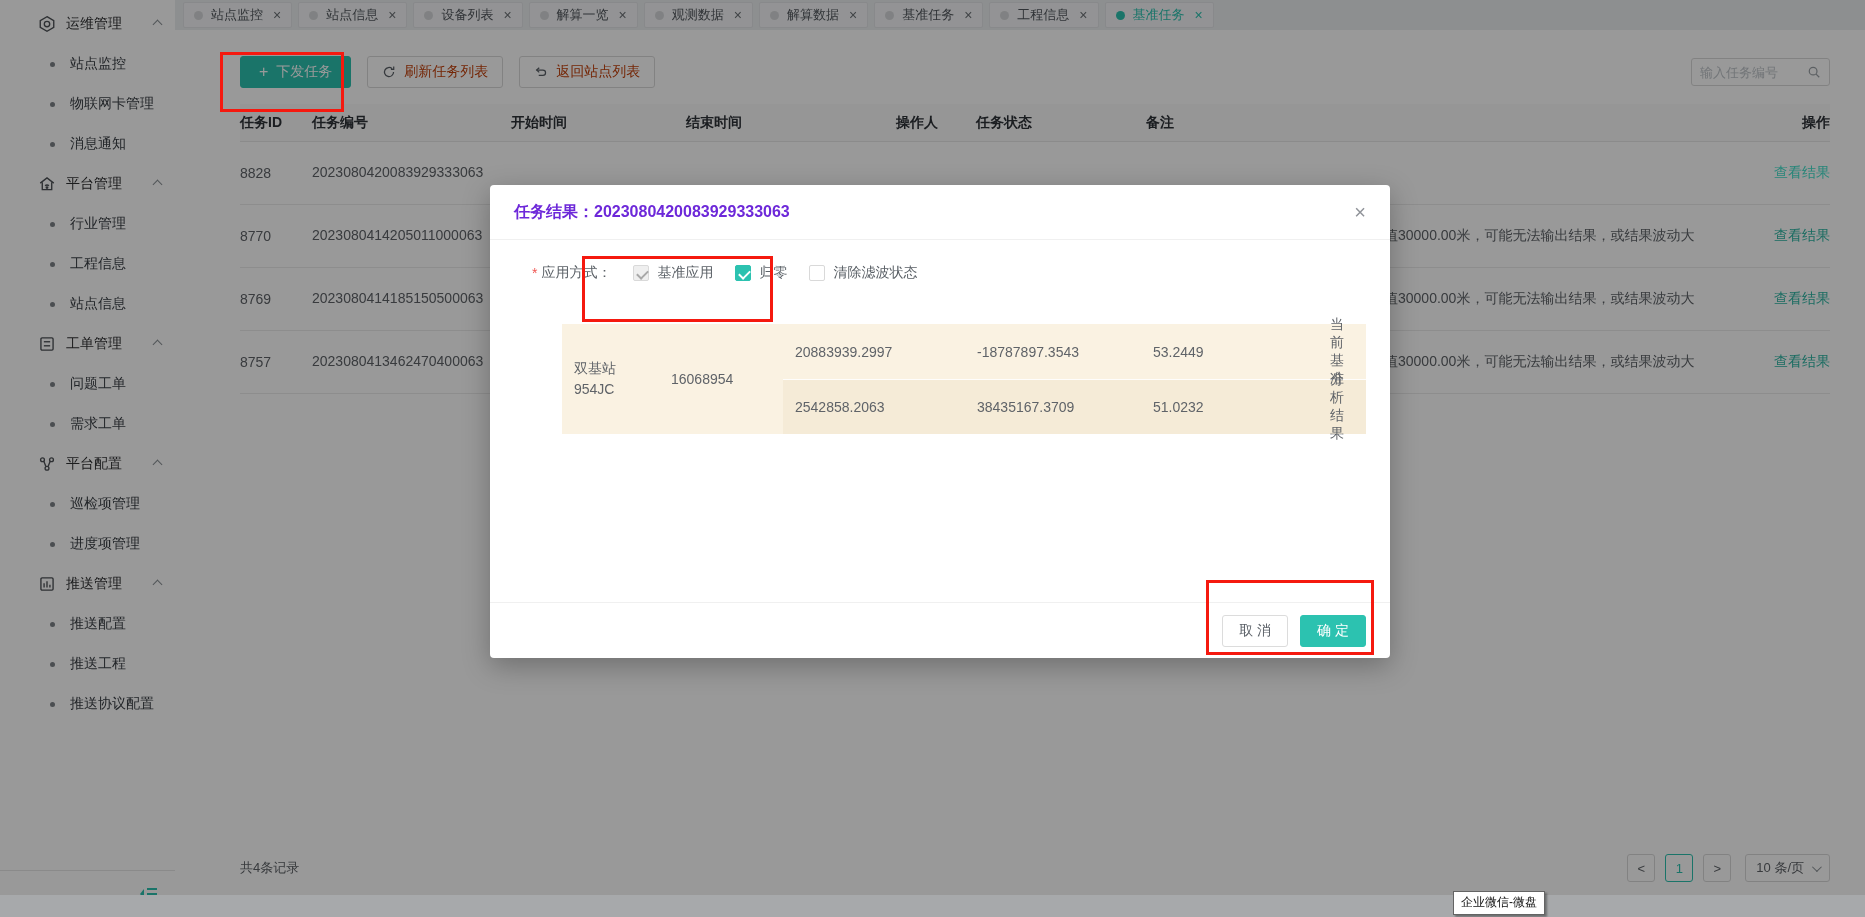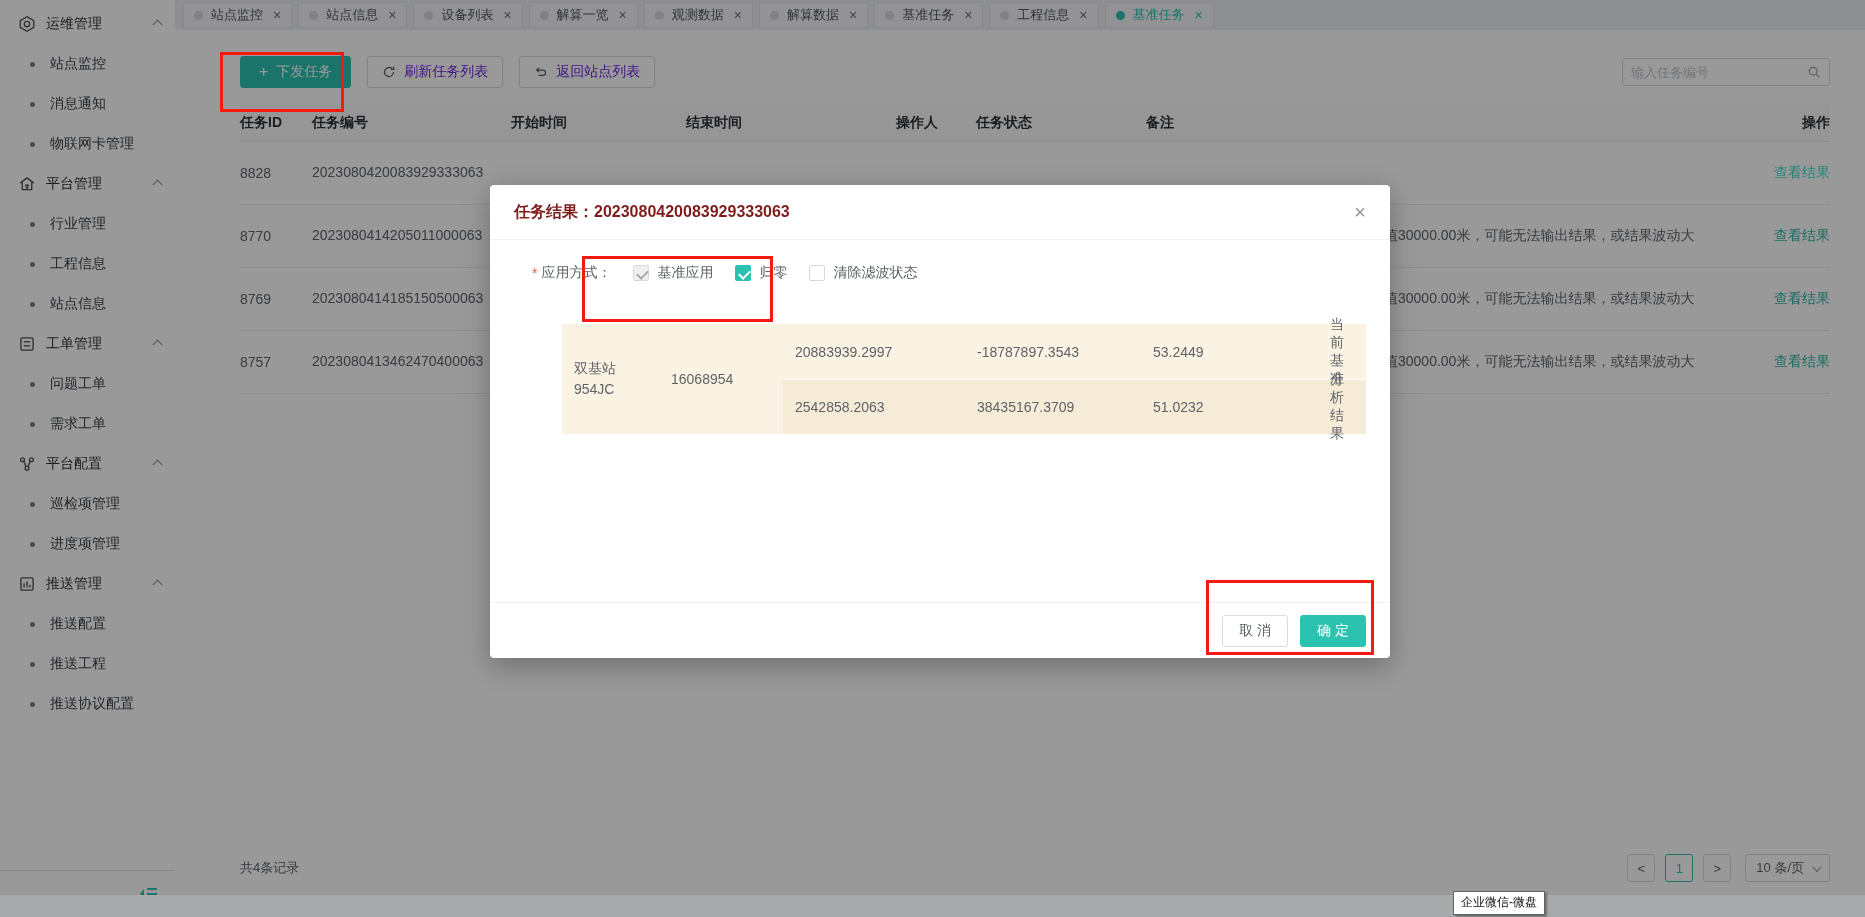--- a/index.html
+++ b/index.html
@@ -5,21 +5,21 @@
   * { box-sizing: border-box; margin: 0; padding: 0; }
   html,body { width:1865px; height:917px; }
   body {
     font-family: "Liberation Sans", "DejaVu Sans", sans-serif;
     font-size: 14px; color:#303133; background:#f0f2f5;
     position: relative; overflow: hidden;
   }
 
   
   .sidebar { position:absolute; left:0; top:0; width:175px; height:917px; background:#fff; z-index:1; }
-  .menu { padding-top:4px; }
+  .menu { padding-top:4px;padding-left:20px; }
   .menu-group { height:40px; display:flex; align-items:center; padding:0 14px 0 18px; cursor:pointer; color:#303133; }
   .menu-group .g-icon { width:18px; height:18px; margin-right:10px; flex:0 0 auto; }
   .menu-group .g-icon svg { width:18px; height:18px; stroke:#4d5156; fill:none; stroke-width:1.2; }
   .menu-group .g-label { font-size:14px; }
   .chev-up { margin-left:auto; width:7px; height:7px; border-left:1.5px solid #8a9095; border-top:1.5px solid #8a9095; transform:rotate(45deg); }
   .menu-sub { height:40px; display:flex; align-items:center; padding-left:30px; cursor:pointer; color:#3a3f45; font-size:14px; }
   .menu-sub .bullet { width:5px; height:5px; border-radius:50%; background:#7d8287; margin-right:15px; flex:0 0 auto; }
   .sidebar-footer { position:absolute; bottom:0; left:0; right:0; height:47px; border-top:1px solid #e6e6e6;
     display:flex; align-items:center; justify-content:flex-end; padding-right:16px; }
 
@@ -34,23 +34,23 @@
   .tab.active .dot { background:#2cc2b0; }
   .tab.active .tclose { color:#2cc2b0; }
 
   .content { position:absolute; top:30px; left:0; right:0; bottom:22px; background:#fff; }
   .content-inner { padding:0 35px 0 65px; position:relative; height:100%; }
 
   .toolbar { display:flex; align-items:center; padding-top:26px; }
   .btn { height:32px; border-radius:3px; font-size:14px; display:inline-flex; align-items:center; cursor:pointer; }
   .btn-primary { background:#2cc2b0; color:#fff; padding:0 18px; border:1px solid #2cc2b0; }
   .btn-primary .plus { font-size:16px; margin-right:8px; line-height:1; }
-  .btn-default { background:#fff; color:#6d28d9; padding:0 14px; border:1px solid #d9d9d9; margin-left:16px; }
+  .btn-default { background:#fff; color:#c2410c; padding:0 14px; border:1px solid #d9d9d9; margin-left:16px; }
   .btn-default svg { width:14px; height:14px; margin-right:8px; stroke:#595f66; fill:none; stroke-width:1.4; }
-  .searchbox { margin-left:auto; width:208px; height:28px; border:1px solid #d9d9d9; border-radius:3px;
+  .searchbox { margin-left:auto; width:139px; height:28px; border:1px solid #d9d9d9; border-radius:3px;
     display:flex; align-items:center; padding:0 8px; background:#fff; }
   .searchbox input { border:none; outline:none; flex:1; min-width:0; font-size:13px; color:#333; font-family:inherit; }
   .searchbox input::placeholder { color:#bfc4c9; }
   .searchbox svg { width:14px; height:14px; stroke:#9aa0a5; fill:none; stroke-width:1.4; flex:0 0 auto; }
 
   
   .ltable { margin-top:16px; }
   .lrow { display:flex; align-items:center; }
   .lhead { height:38px; background:#fafafa; font-weight:700; color:#2e3238; border-bottom:1px solid #e8e8e8; }
   .lbody-row { height:63px; border-bottom:1px solid #ececec; color:#5f6368; }
@@ -74,21 +74,21 @@
   .chev-down { width:7px; height:7px; border-right:1.4px solid #8a9095; border-bottom:1.4px solid #8a9095;
     transform:rotate(45deg) translateY(-2px); margin-left:8px; }
 
   
   .overlay { position:absolute; inset:0; background:rgba(0,0,0,0.40); z-index:10; }
   .taskbar { position:absolute; left:0; right:0; bottom:0; height:22px; background:#a7a9ab; z-index:12; }
 
   .modal { position:absolute; left:490px; top:185px; width:900px; height:473px; background:#fff; border-radius:4px;
     box-shadow:0 8px 28px rgba(0,0,0,0.28); z-index:20; }
   .modal-header { height:55px; display:flex; align-items:center; padding:0 24px; border-bottom:1px solid #f0f0f0; }
-  .modal-title { font-size:16px; font-weight:700; color:#7f1d1d; }
+  .modal-title { font-size:16px; font-weight:700; color:#6d28d9; }
   .modal-close { margin-left:auto; font-size:20px; color:#909399; cursor:pointer; line-height:1; }
   .modal-body { padding:24px 24px 0 24px; }
 
   .form-row { display:flex; align-items:center; margin-left:18px; }
   .req-star { color:#f05652; margin-right:4px; }
   .form-label { color:#5a6066; }
   .cb-item { display:flex; align-items:center; margin-left:22px; cursor:pointer;text-align:right; }
   .cb-box { width:16px; height:16px; border-radius:2px; border:1px solid #d9d9d9; background:#fff; position:relative; flex:0 0 auto; }
   .cb-box.checked { background:#2cc2b0; border-color:#2cc2b0; }
   .cb-box.checked::after { content:""; position:absolute; left:4.5px; top:1.5px; width:5px; height:9px;
@@ -139,25 +139,25 @@
       </span>
       <span class="g-label">运维管理</span>
       <span class="chev-up"></span>
     </div>
     <div class="menu-sub">
       <span class="bullet"></span>
       <span>站点监控</span>
     </div>
     <div class="menu-sub">
       <span class="bullet"></span>
+      <span>物联网卡管理</span>
+    </div>
+    <div class="menu-sub">
+      <span class="bullet"></span>
       <span>消息通知</span>
-    </div>
-    <div class="menu-sub">
-      <span class="bullet"></span>
-      <span>物联网卡管理</span>
     </div>
 
     <div class="menu-group">
       <span class="g-icon">
         <svg viewBox="0 0 16 16">
             <path d="M2 7.2 8 2.6 14 7.2"></path>
             <path d="M3.8 6.4V13h8.4V6.4"></path>
             <path d="M6.3 9.6a2.4 2.4 0 0 1 3.4 0"></path>
             <circle cx="8" cy="11.2" r="0.7"></circle>
           </svg>

